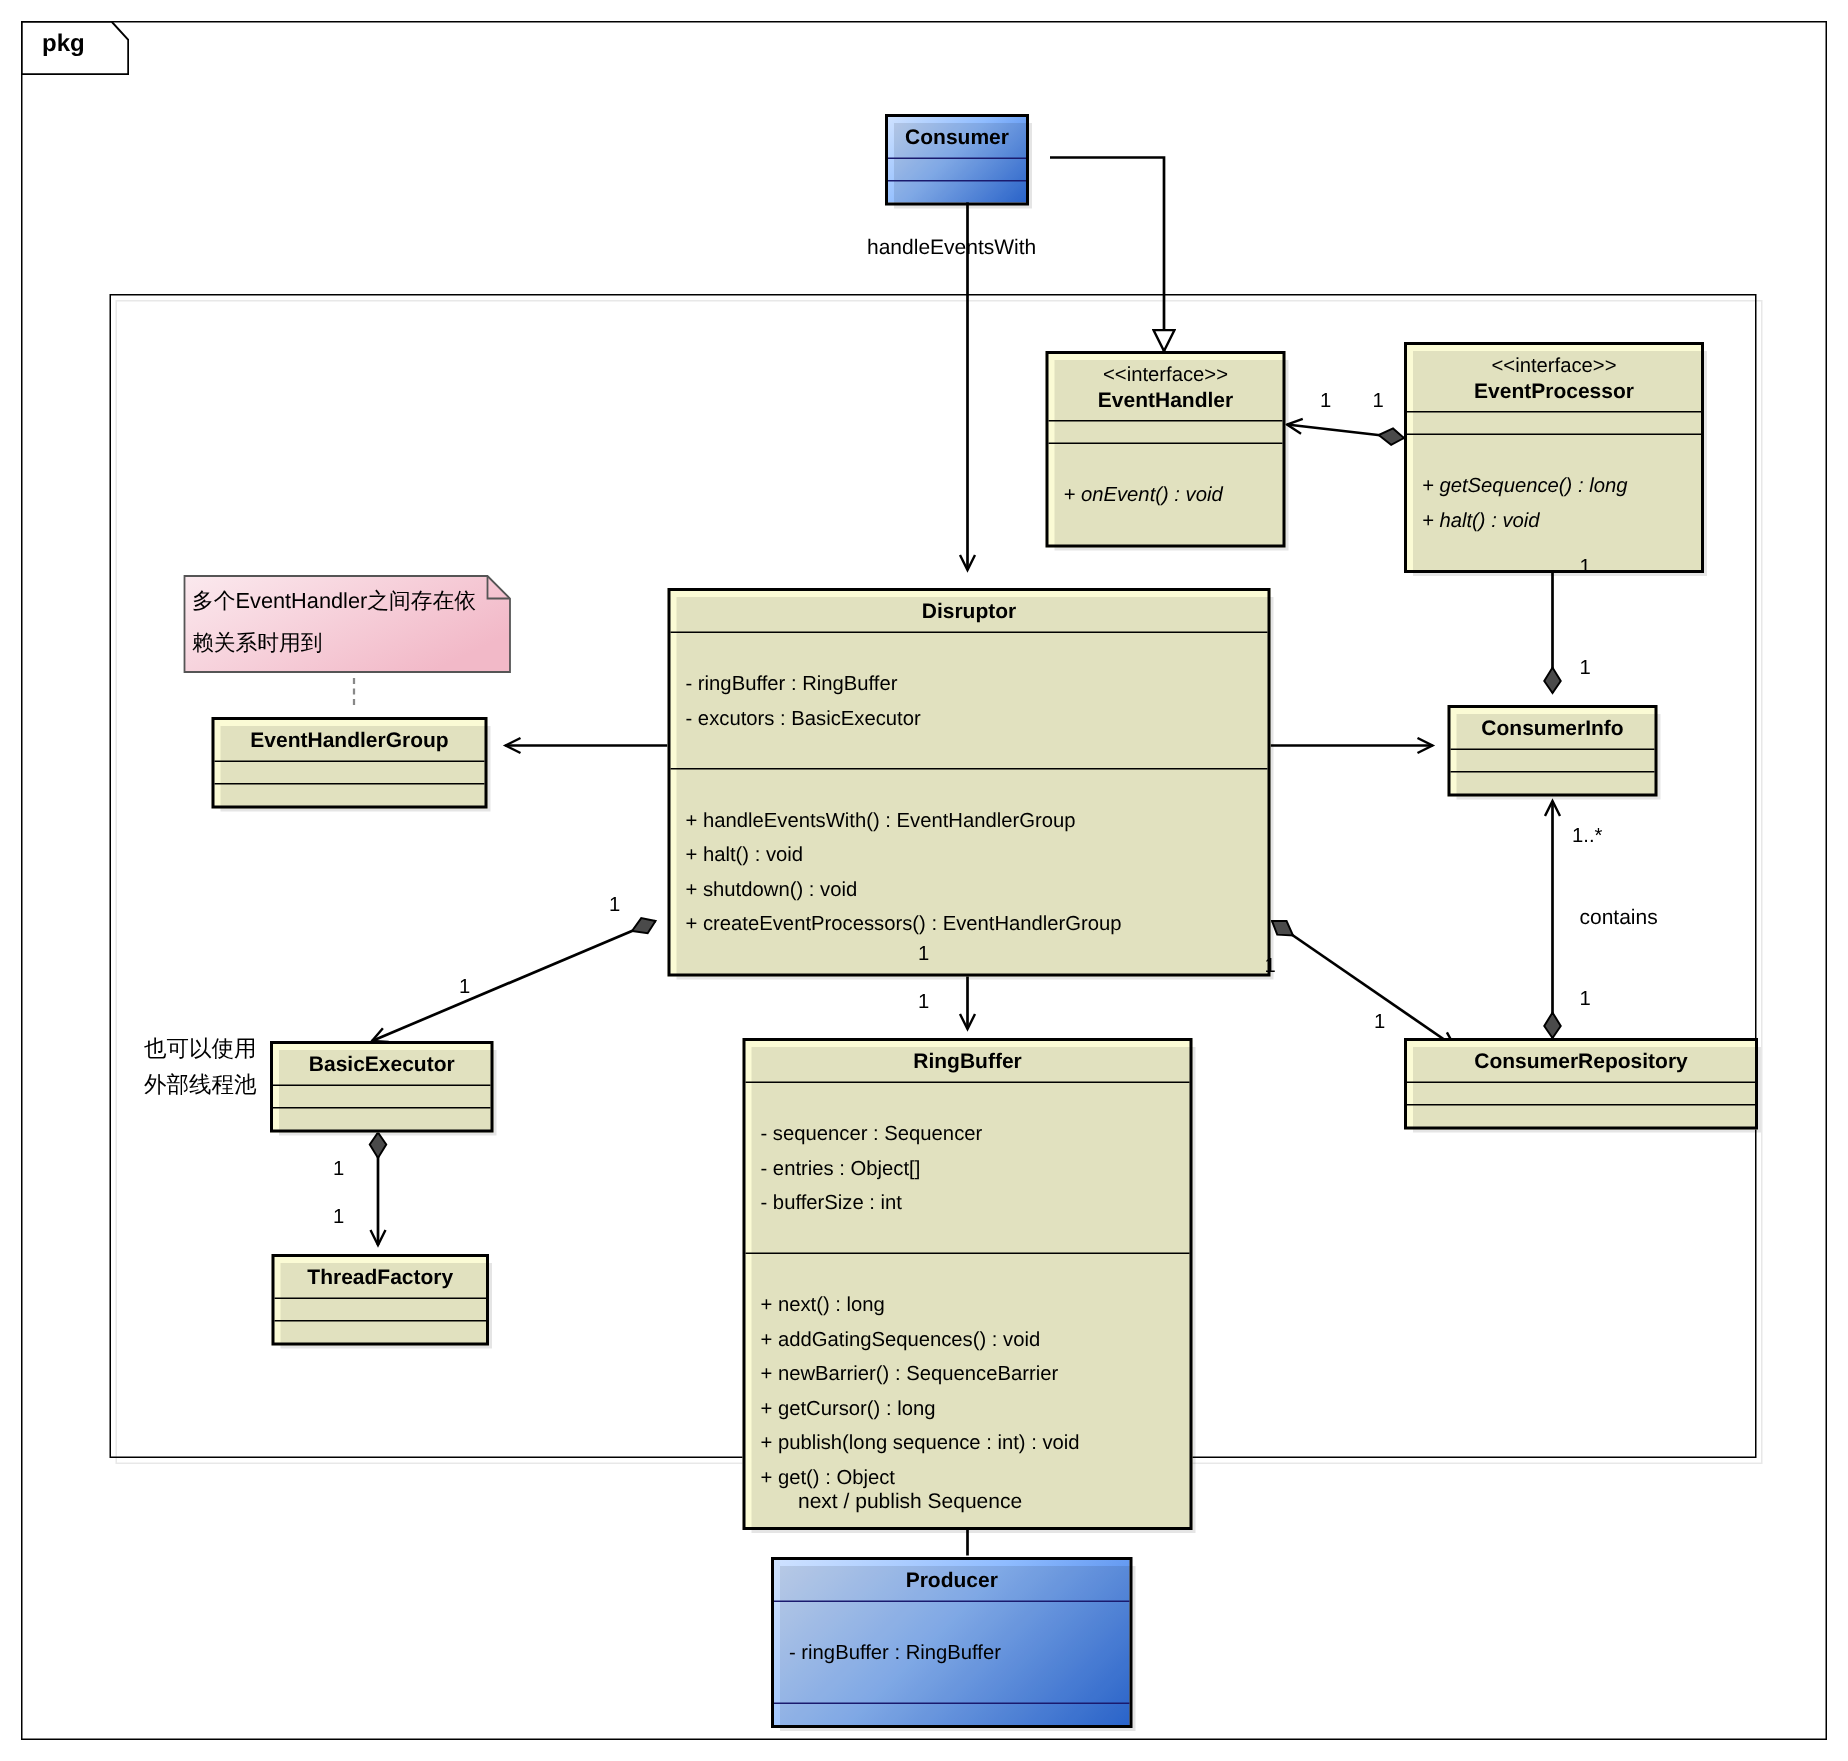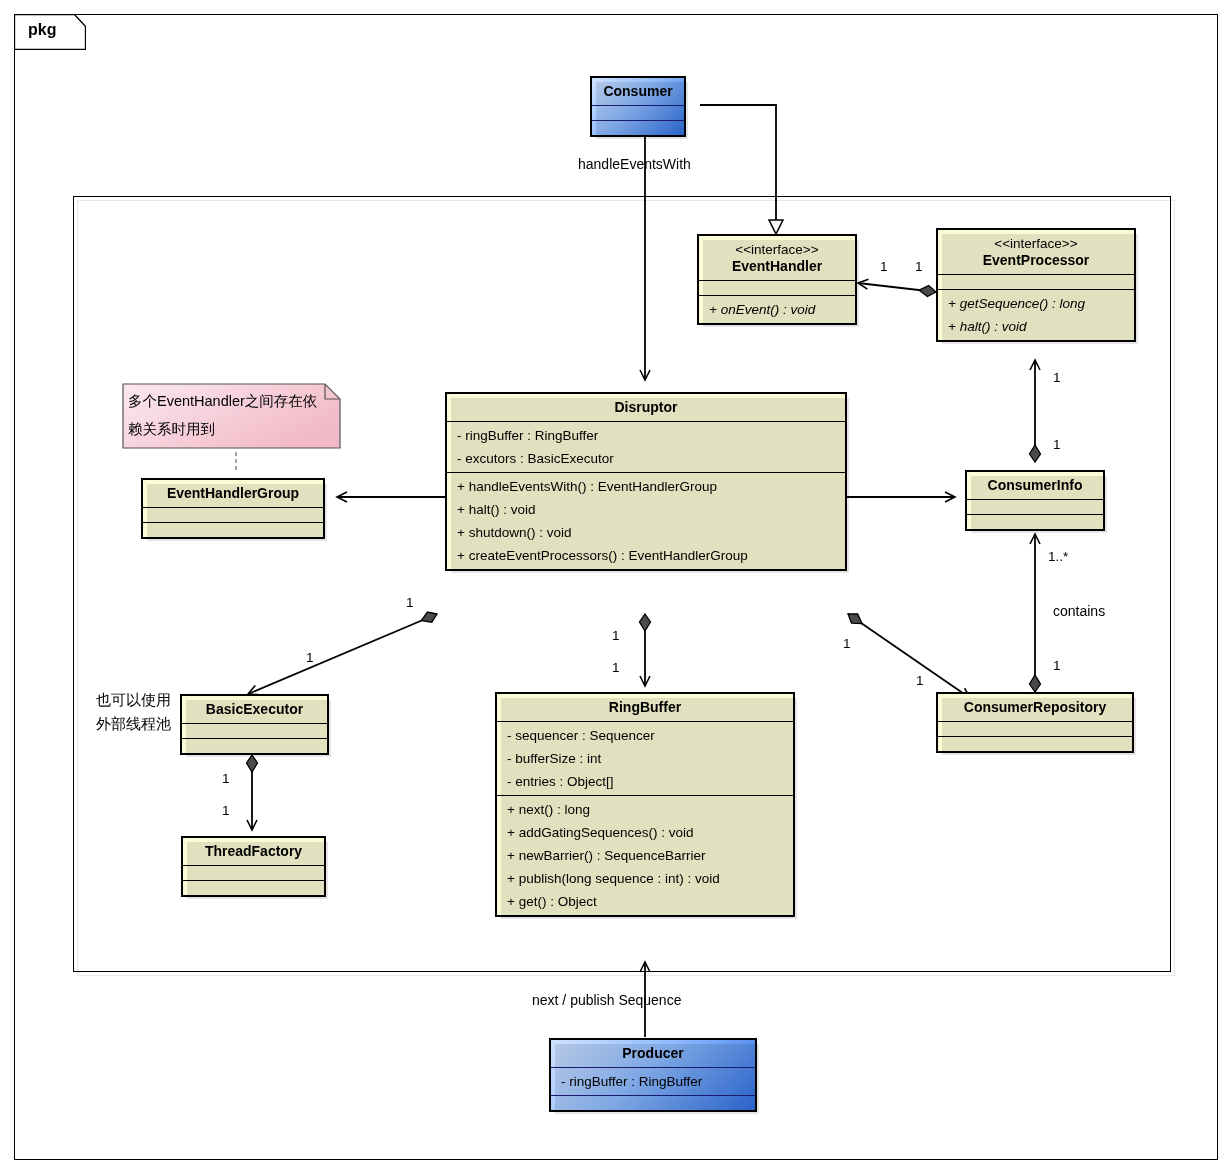--- a/index.html
+++ b/index.html
@@ -19,21 +19,21 @@
   .inner-frame-shadow{position:absolute;left:77px;top:200px;width:1098px;height:776px;border:1px solid #e8e8e8;box-sizing:border-box;}
 
   
   #wires{position:absolute;left:0;top:0;width:1232px;height:1174px;pointer-events:none;}
 
   
   .cls{position:absolute;box-sizing:border-box;border:2px solid #000;background:#FBFBD5;z-index:5;}
   .cls::after{content:"";position:absolute;left:4px;top:4px;right:-4px;bottom:-4px;background:rgba(0,0,0,0.10);z-index:-1;}
   .cls .hdr{padding:5px 8px 6px 8px;text-align:center;font-size:14px;font-weight:bold;color:#000;line-height:16px;}
   .cls .stereo{display:block;font-weight:normal;font-size:13.5px;line-height:17px;}
-  .cls .sect{border-top:1px solid #000;padding:2px 10px;}
+  .cls .sect{border-top:1px solid #000;padding:22px 10px;}
   .cls .sect.empty{height:14px;padding:0;}
   .cls .row{font-size:13.5px;line-height:23px;color:#000;white-space:nowrap;}
   .cls .row.it{font-style:italic;}
 
   
   .cls.blue{background:linear-gradient(135deg,#cfe2ff 0%,#8fbcff 45%,#2f6fe0 100%);}
   .cls.blue .sect{border-top:1px solid #1a1a6e;}
   .cls.blue .hdr{color:#000;}
 
   
@@ -190,21 +190,21 @@
     <div class="sect empty"></div>
     <div class="sect empty"></div>
   </div>
 
   <div class="cls" style="left:965px;top:470px;width:140px;">
     <div class="hdr">ConsumerInfo</div>
     <div class="sect empty"></div>
     <div class="sect empty"></div>
   </div>
 
-  <div class="cls" style="left:936px;top:692px;width:198px;">
+  <div class="cls" style="left:936px;top:692px;width:236px;">
     <div class="hdr">ConsumerRepository</div>
     <div class="sect empty"></div>
     <div class="sect empty"></div>
   </div>
 
   <div class="cls" style="left:180px;top:694px;width:149px;">
     <div class="hdr">BasicExecutor</div>
     <div class="sect empty"></div>
     <div class="sect empty"></div>
   </div>
@@ -212,33 +212,34 @@
   <div class="cls" style="left:181px;top:836px;width:145px;">
     <div class="hdr">ThreadFactory</div>
     <div class="sect empty"></div>
     <div class="sect empty"></div>
   </div>
 
   <div class="cls" style="left:495px;top:692px;width:300px;">
     <div class="hdr">RingBuffer</div>
     <div class="sect">
       <div class="row">- sequencer : Sequencer</div>
+      <div class="row">- entries : Object[]</div>
       <div class="row">- bufferSize : int</div>
-      <div class="row">- entries : Object[]</div>
     </div>
     <div class="sect">
       <div class="row">+ next() : long</div>
       <div class="row">+ addGatingSequences() : void</div>
       <div class="row">+ newBarrier() : SequenceBarrier</div>
+      <div class="row">+ getCursor() : long</div>
       <div class="row">+ publish(long sequence : int) : void</div>
       <div class="row">+ get() : Object</div>
     </div>
   </div>
 
-  <div class="cls blue" style="left:549px;top:1038px;width:208px;">
+  <div class="cls blue" style="left:514px;top:1038px;width:241px;">
     <div class="hdr">Producer</div>
     <div class="sect">
       <div class="row">- ringBuffer : RingBuffer</div>
     </div>
     <div class="sect empty"></div>
   </div>
 
   <div class="note" style="left:119px;top:380px;width:225px;height:72px;">
     <div class="note-body">
       <svg width="225" height="72" viewBox="0 0 225 72" style="position:absolute;left:0;top:0;">

